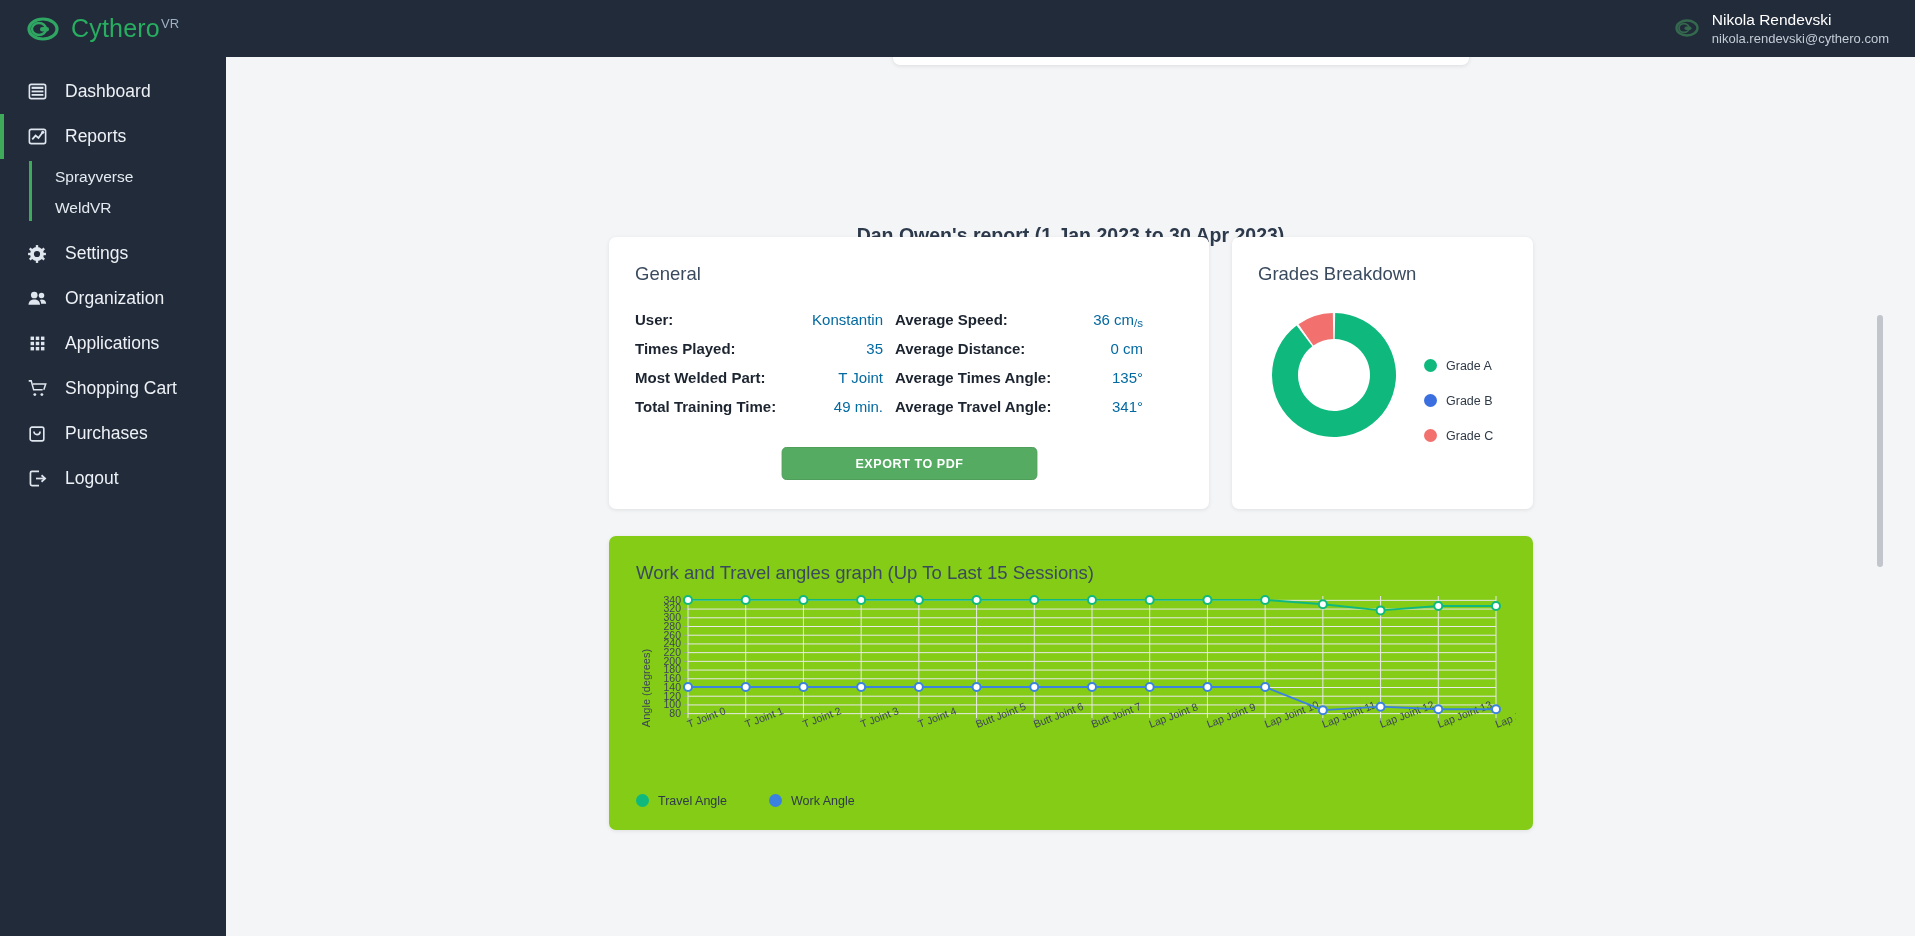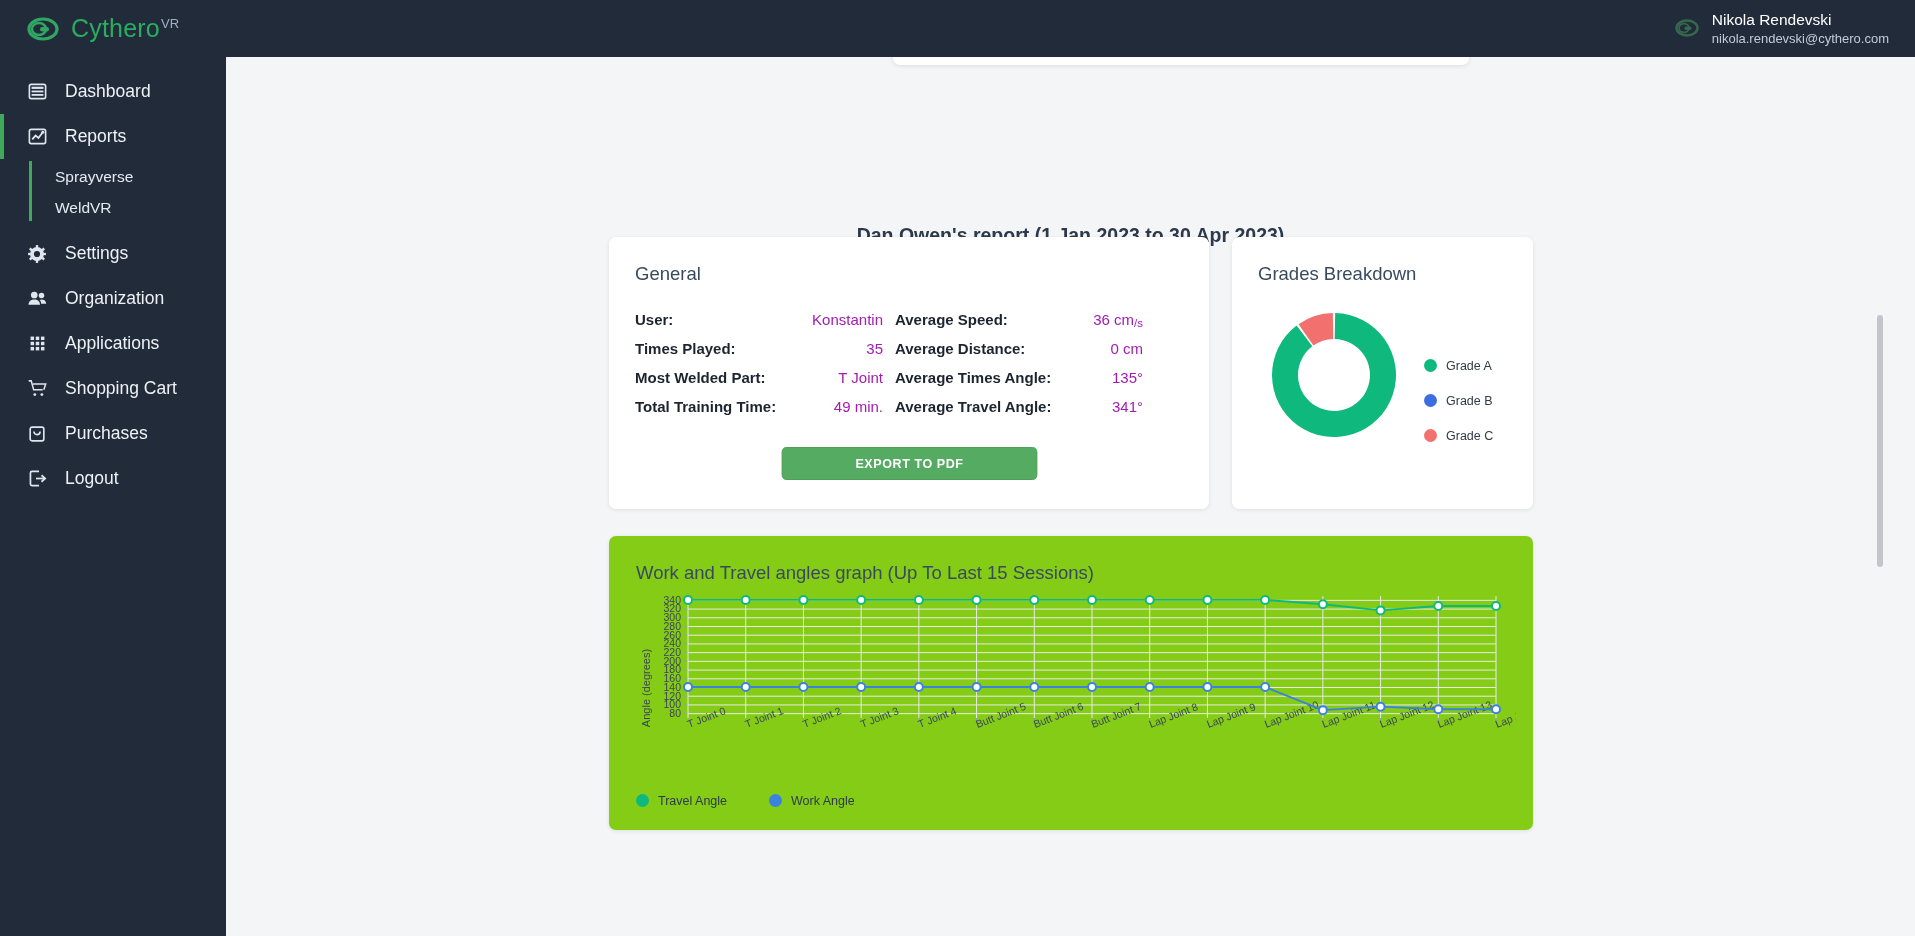--- a/index.html
+++ b/index.html
@@ -86,21 +86,21 @@
 
   .kv-wrap {
     display: flex; margin-top: 26px; gap: 12px;
   }
   .kv-col { width: 248px; }
   .kv-row {
     display: flex; justify-content: space-between; align-items: baseline;
     height: 29px; font-size: 15px;
   }
   .kv-key { font-weight: bold; color: #1c2430; }
-  .kv-val { color: #a21caf; }
+  .kv-val { color: #0369a1; }
   .frac { font-size: 11.5px; vertical-align: -2px; }
 
   .export-btn {
     display: block; margin: 20px auto 0 auto; width: 275px; height: 33px;
     background: #55ab61; border: 1px solid #4d9e59; border-radius: 5px;
     color: #ffffff; font-size: 13.5px; font-weight: bold; letter-spacing: .6px;
     font-family: "Liberation Sans Narrow", "Liberation Sans", sans-serif;
     cursor: pointer; transform: scaleX(.93); transform-origin: center;
   }
 

